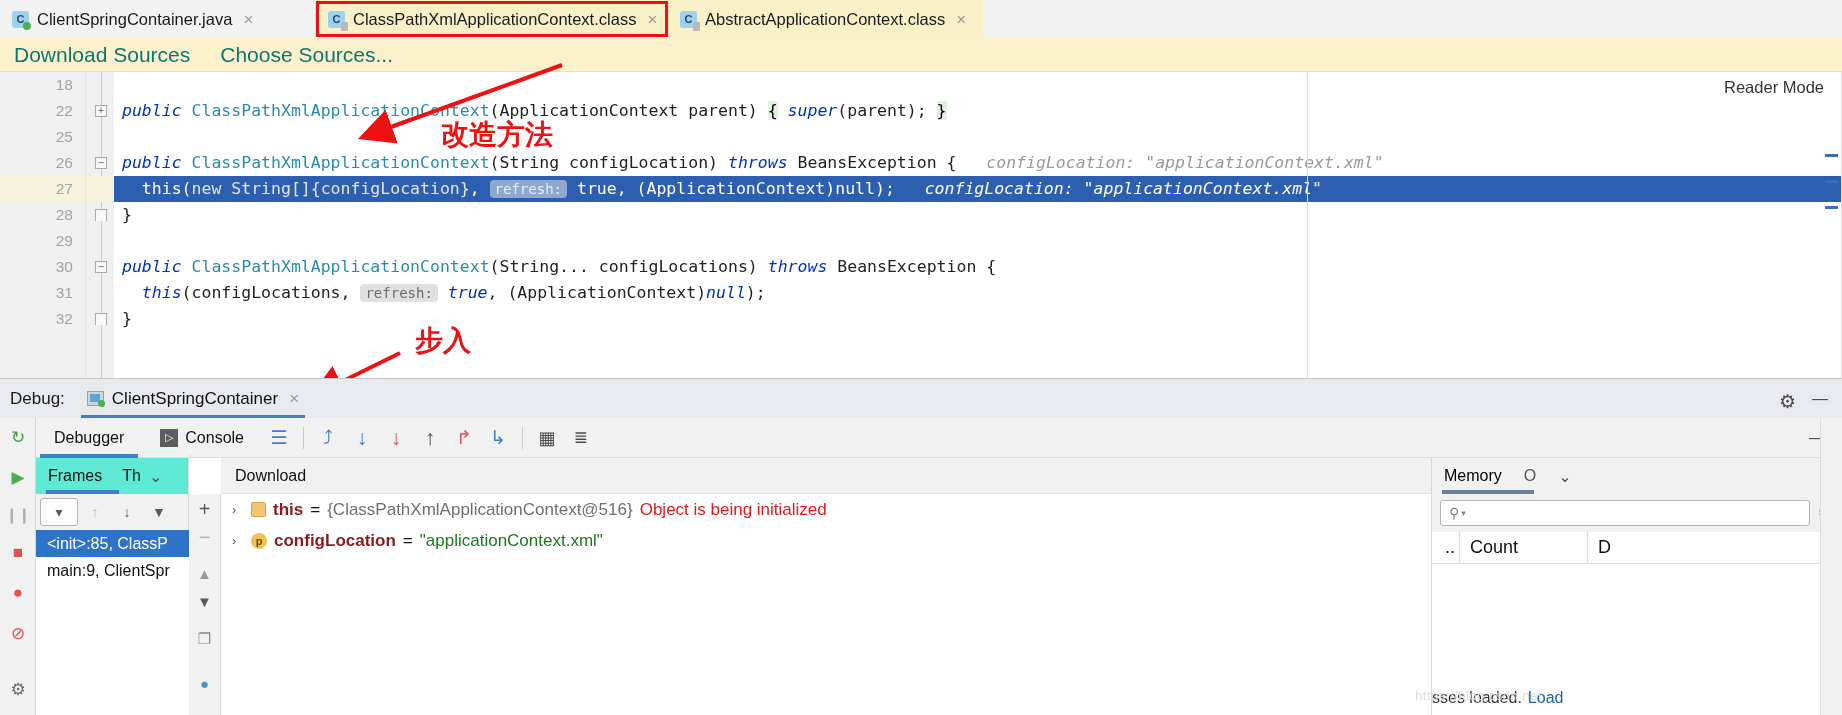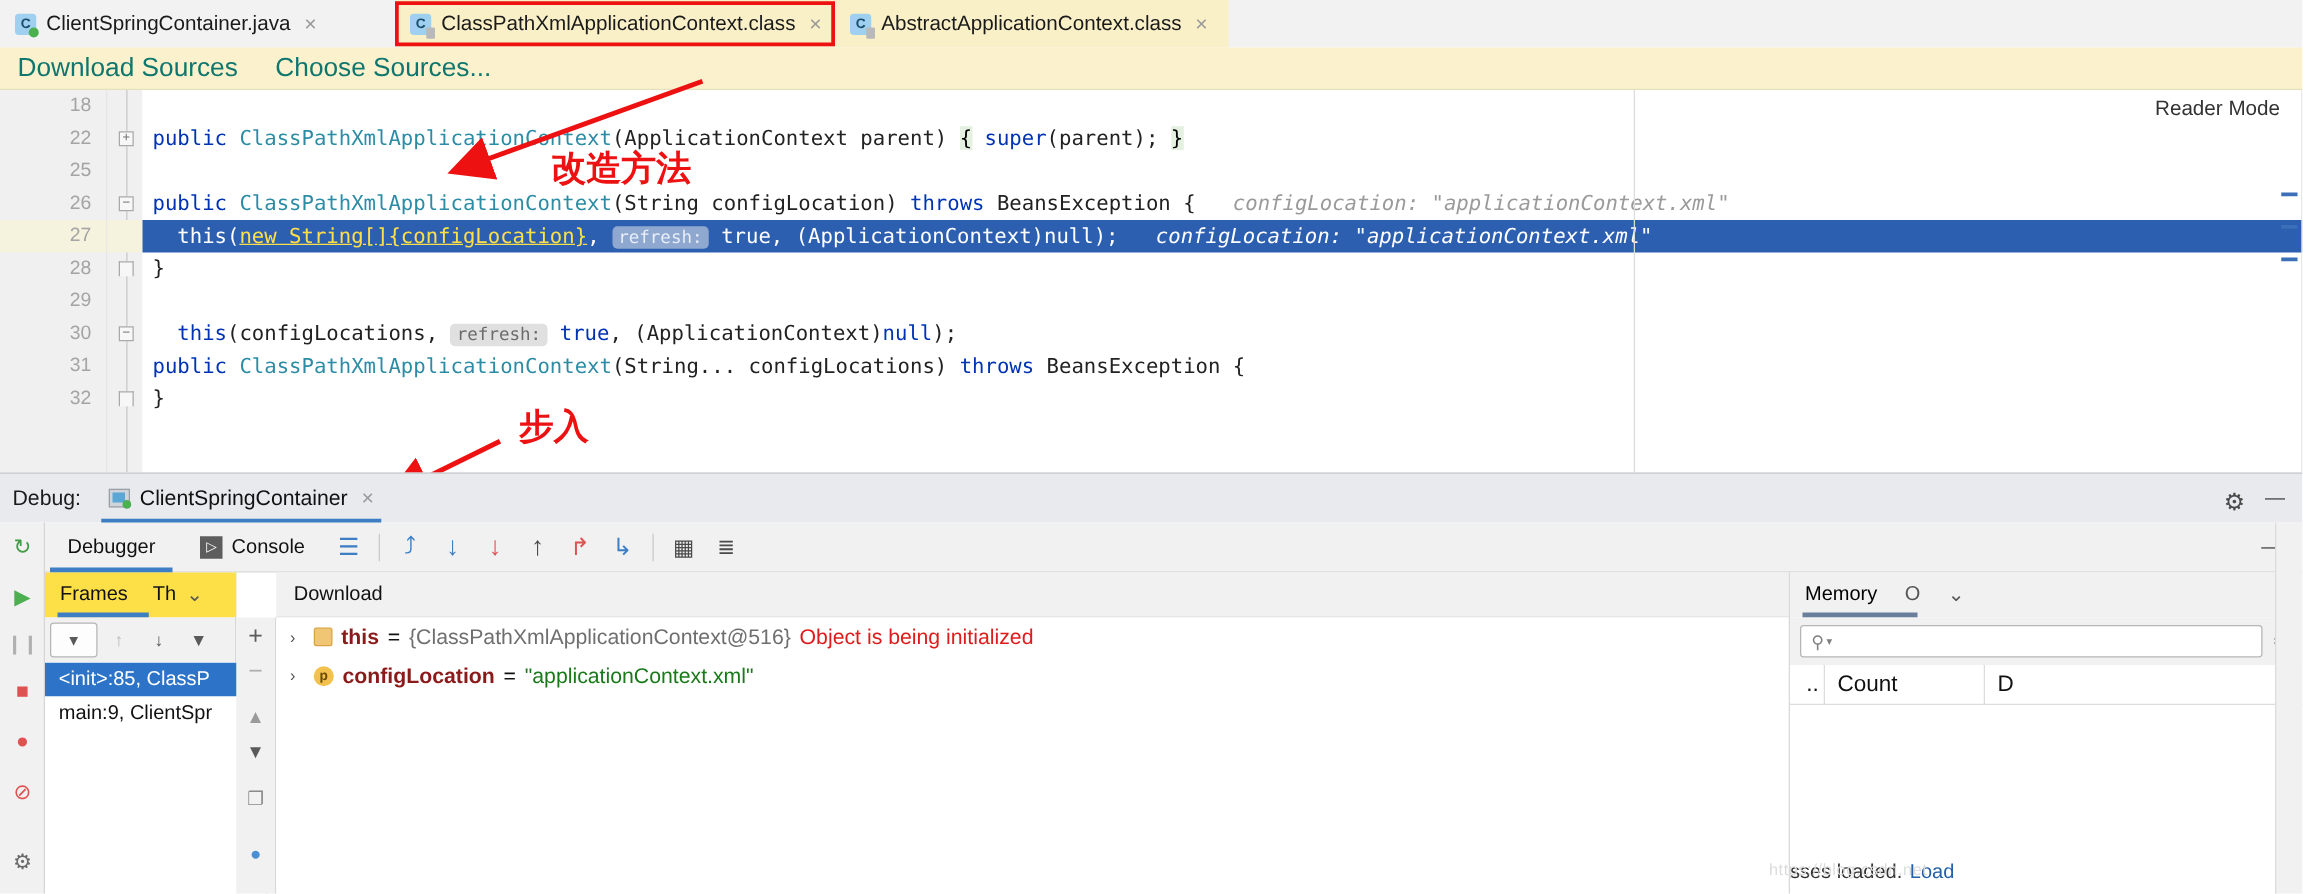--- a/index.html
+++ b/index.html
@@ -86,30 +86,30 @@
   .ln {
     position: absolute; right: 12px; width: 74px; text-align: right;
     color: #a4a4a4; font-family: "Liberation Sans", sans-serif; font-size: 15.5px;
     line-height: 26px; height: 26px;
   }
   .line.hl { background: #2d5fb1; }
   .line.hl .tk-kw, .line.hl .tk-plain, .line.hl .tk-type, .line.hl .tk-hint { color: #ffffff; }
   .hl-row-gutter { background: #f5f2dd; padding-left: 42px; }
   .code-indent { padding-left: 8px; }
 
-  .tk-kw { color: #0033b3; }
+  .tk-kw { color: #0033b3; font-style: italic; }
   .tk-type { color: #2c8ca6; }
   .tk-plain { color: #222; }
   .tk-hint { color: #9a9a9a; font-style: italic; font-family: "DejaVu Sans Mono", monospace; }
   .tk-param {
     color: #6a6a6a; font-size: 14px; background: #e0e0e0;
     border-radius: 4px; padding: 1px 5px; font-style: normal;
   }
   .line.hl .tk-param { background: #8fa8cf; color: #e8eefa; }
-  .tk-ul { color: #fde047; text-decoration: underline; }
+  .tk-ul { color: #e5e5e5; }
   .tk-brace { background: #e4f0e0; }
 
   .fold {
     position: absolute; right: 7px; top: 7px;
     width: 12px; height: 12px; border: 1px solid #a9a9a9; background: #f7f7f7;
     color: #777; font-size: 10px; line-height: 10px; text-align: center;
   }
   .foldline {
     position: absolute; right: 12px; top: 0; bottom: 0; width: 1px; background: #c8c8c8;
   }
@@ -188,21 +188,21 @@
   .console-icon {
     width: 18px; height: 18px; background: #5d5d5d; color: #fff; font-size: 11px;
     display: flex; align-items: center; justify-content: center; flex: none;
   }
   .tb-sep { width: 1px; height: 22px; background: #c9c9c9; margin: 0 7px; }
   .tb-icon { width: 34px; height: 40px; display: flex; align-items: center; justify-content: center; }
 
   
   .frames-head {
     position: absolute; left: 36px; top: 458px; width: 153px; height: 36px;
-    background: #fde047; border-right: 1px solid #d8d8d8;
+    background: #5eead4; border-right: 1px solid #d8d8d8;
     display: flex; align-items: center; font-size: 16px; color: #111;
   }
   .frames-head .lbl { padding-left: 12px; }
   .frames-head .lbl2 { padding-left: 20px; color: #111; }
   .frames-head-underline {
     position: absolute; left: 10px; width: 73px; bottom: 0; height: 4px; background: #3d7ec4;
   }
   .frames-tools {
     position: absolute; left: 36px; top: 494px; width: 153px; height: 36px;
     background: #f1f1f1; border-right: 1px solid #d8d8d8;
@@ -351,22 +351,22 @@
         <div class="line"><span class="fold" style="border-bottom: none;"></span></div>
       </div>
     <div class="codearea">
         <div class="line code-indent"></div>
         <div class="line code-indent"><span class="tk-kw">public</span><span class="tk-plain"> </span><span class="tk-type">ClassPathXmlApplicationContext</span><span class="tk-plain">(ApplicationContext parent) </span><span class="tk-brace">{</span><span class="tk-plain"> </span><span class="tk-kw">super</span><span class="tk-plain">(parent); </span><span class="tk-brace">}</span></div>
         <div class="line code-indent"></div>
         <div class="line code-indent"><span class="tk-kw">public</span><span class="tk-plain"> </span><span class="tk-type">ClassPathXmlApplicationContext</span><span class="tk-plain">(String configLocation) </span><span class="tk-kw">throws</span><span class="tk-plain"> BeansException {</span><span class="tk-hint">   configLocation: "applicationContext.xml"</span></div>
         <div class="line code-indent hl"><span class="tk-plain">  this(</span><span class="tk-ul">new String[]{configLocation}</span><span class="tk-plain">, </span><span class="tk-param">refresh:</span><span class="tk-plain"> true, (ApplicationContext)null);</span><span class="tk-hint">   configLocation: "applicationContext.xml"</span></div>
         <div class="line code-indent"><span class="tk-plain">}</span></div>
         <div class="line code-indent"></div>
+        <div class="line code-indent"><span class="tk-kw">public</span><span class="tk-plain"> </span><span class="tk-type">ClassPathXmlApplicationContext</span><span class="tk-plain">(String... configLocations) </span><span class="tk-kw">throws</span><span class="tk-plain"> BeansException {</span></div>
         <div class="line code-indent"><span class="tk-kw">  this</span><span class="tk-plain">(configLocations, </span><span class="tk-param">refresh:</span><span class="tk-plain"> </span><span class="tk-kw">true</span><span class="tk-plain">, (ApplicationContext)</span><span class="tk-kw">null</span><span class="tk-plain">);</span></div>
-        <div class="line code-indent"><span class="tk-kw">public</span><span class="tk-plain"> </span><span class="tk-type">ClassPathXmlApplicationContext</span><span class="tk-plain">(String... configLocations) </span><span class="tk-kw">throws</span><span class="tk-plain"> BeansException {</span></div>
         <div class="line code-indent"><span class="tk-plain">}</span></div>
       </div>
     <div class="vsplit"></div>
     <div class="reader-mode">Reader Mode</div>
     <div class="editor-rightrail"></div>
     <div class="scrollmark" style="top:82px;"></div>
     <div class="scrollmark" style="top:108px;"></div>
     <div class="scrollmark" style="top:134px;"></div>
   </div>
 

